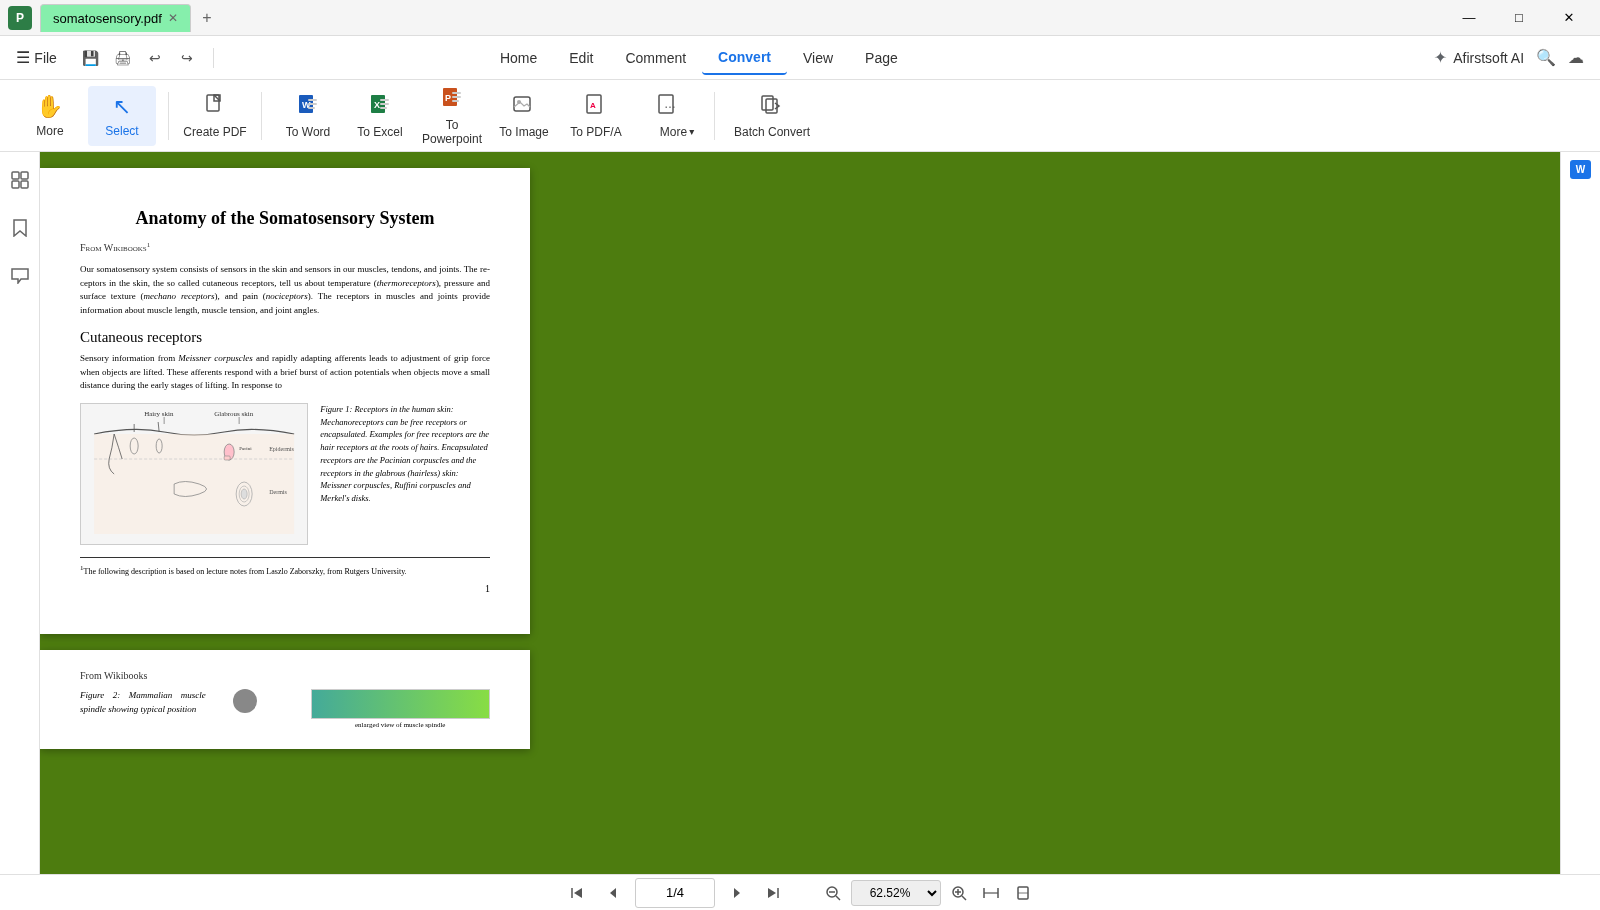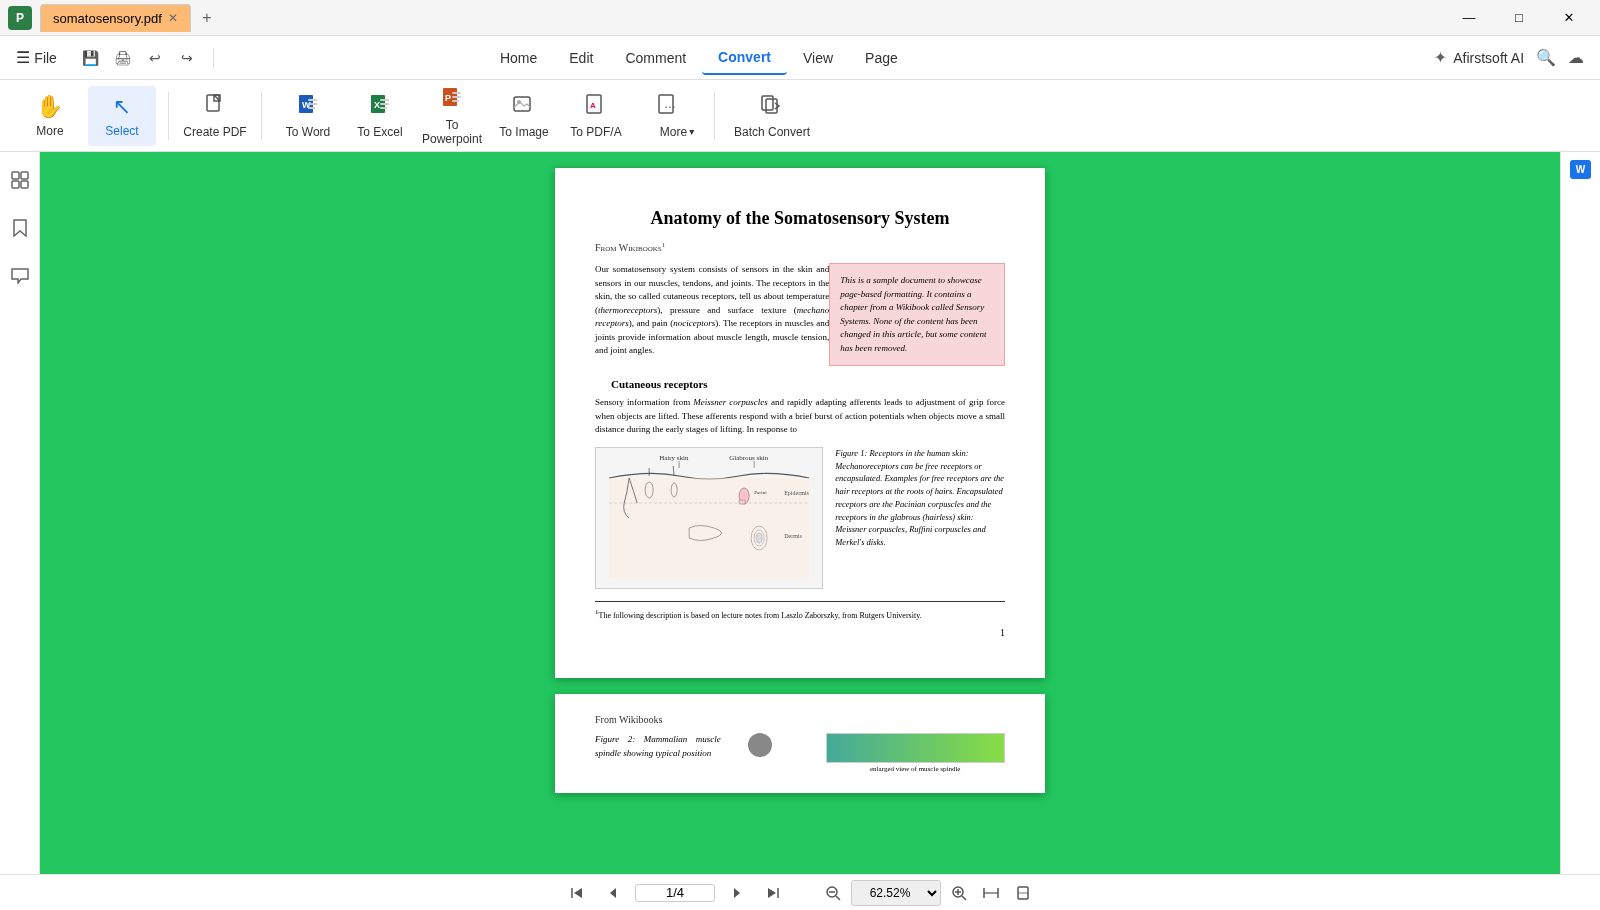--- a/index.html
+++ b/index.html
@@ -20,21 +20,21 @@
       background: #2d7d46;
       border-radius: 4px;
       display: flex; align-items: center; justify-content: center;
       color: white; font-size: 12px; font-weight: bold;
     }
     .tab-area {
       display: flex; align-items: center; flex: 1;
     }
     .tab {
       display: flex; align-items: center;
-      background: #fdba74;
+      background: #86efac;
       border: 1px solid #ccc;
       border-bottom: none;
       border-radius: 4px 4px 0 0;
       padding: 4px 12px;
       font-size: 13px;
       cursor: pointer;
       height: 28px;
       gap: 6px;
       justify-content: center;
     }
@@ -129,25 +129,25 @@
       gap: 16px;
     }
     .sidebar-icon {
       width: 32px; height: 32px; display: flex; align-items: center; justify-content: center;
       font-size: 16px; color: #666; cursor: pointer; border-radius: 4px;
     }
 
     
     .doc-area {
       flex: 1;
-      background: #22c55e;
+      background: #4d7c0f;
       overflow-y: auto;
       display: flex;
       flex-direction: column;
-      align-items: center;
+      align-items: flex-start;
       padding: 16px 0;
       position: relative;
     }
 
     
     .pdf-page {
       background: white;
       width: 490px;
       margin-bottom: 16px;
       box-shadow: 0 2px 8px rgba(0,0,0,0.3);
@@ -192,23 +192,23 @@
       background: #f8d7da;
       border: 1px solid #f0a0a0;
       padding: 10px;
       font-size: 9px;
       font-style: italic;
       line-height: 1.5;
       font-family: 'Times New Roman', serif;
     }
 
     .section-heading {
-      font-size: 11px;
-      font-weight: bold;
-      margin: 10px 0 6px 16px;
+      font-size: 15px;
+      font-weight: normal;
+      margin: 10px 0 6px 0;
       font-family: 'Times New Roman', serif;
     }
 
     .figure-area {
       display: flex;
       gap: 12px;
       margin: 10px 0;
     }
 
     .figure-image {
@@ -284,21 +284,21 @@
     }
 
     .nav-btn {
       width: 28px; height: 28px; display: flex; align-items: center; justify-content: center;
       cursor: pointer; border-radius: 3px; font-size: 14px; color: #555;
       border: none; background: none;
     }
     .nav-btn:disabled { color: #ccc; cursor: default; }
 
     .page-input {
-      width: 80px; height: 18px;
+      width: 80px; height: 30px;
       border: 1px solid #ccc; border-radius: 3px;
       text-align: center; font-size: 13px;
       outline: none;
     }
 
     .zoom-area { display: flex; align-items: center; gap: 4px; margin-left: 24px; }
     .zoom-input {
       width: 90px; height: 26px;
       border: 1px solid #ccc; border-radius: 3px;
       text-align: center; font-size: 12px;
@@ -520,25 +520,20 @@
 
       <div class="from-wikibooks">
         <span style="font-variant: small-caps;">From Wikibooks</span><sup>1</sup>
       </div>
 
       <div class="two-col">
         <div class="col-left">
           <p class="body-text">
             Our somatosensory system consists of sensors in the skin and sensors in our muscles, tendons, and joints. The re­ceptors in the skin, the so called cutaneous receptors, tell us about temperature (<i>thermoreceptors</i>), pressure and sur­face texture (<i>mechano receptors</i>), and pain (<i>nociceptors</i>). The receptors in muscles and joints provide information about muscle length, muscle tension, and joint angles.
           </p>
-        </div>
-        <div class="col-right">
-          <div class="pink-box">
-            <span>This is a sample document to showcase page-based formatting. It contains a chapter from a Wikibook called Sensory Systems. None of the content has been changed in this article, but some content has been removed.</span>
-          </div>
         </div>
       </div>
 
       <div class="section-heading">Cutaneous receptors</div>
 
       <p class="body-text" style="margin-bottom:10px;">
         Sensory information from <i>Meissner corpuscles</i> and rapidly adapting afferents leads to adjustment of grip force when objects are lifted. These afferents respond with a brief burst of action potentials when objects move a small dis­tance during the early stages of lifting. In response to
       </p>
 
       <div class="figure-area">

